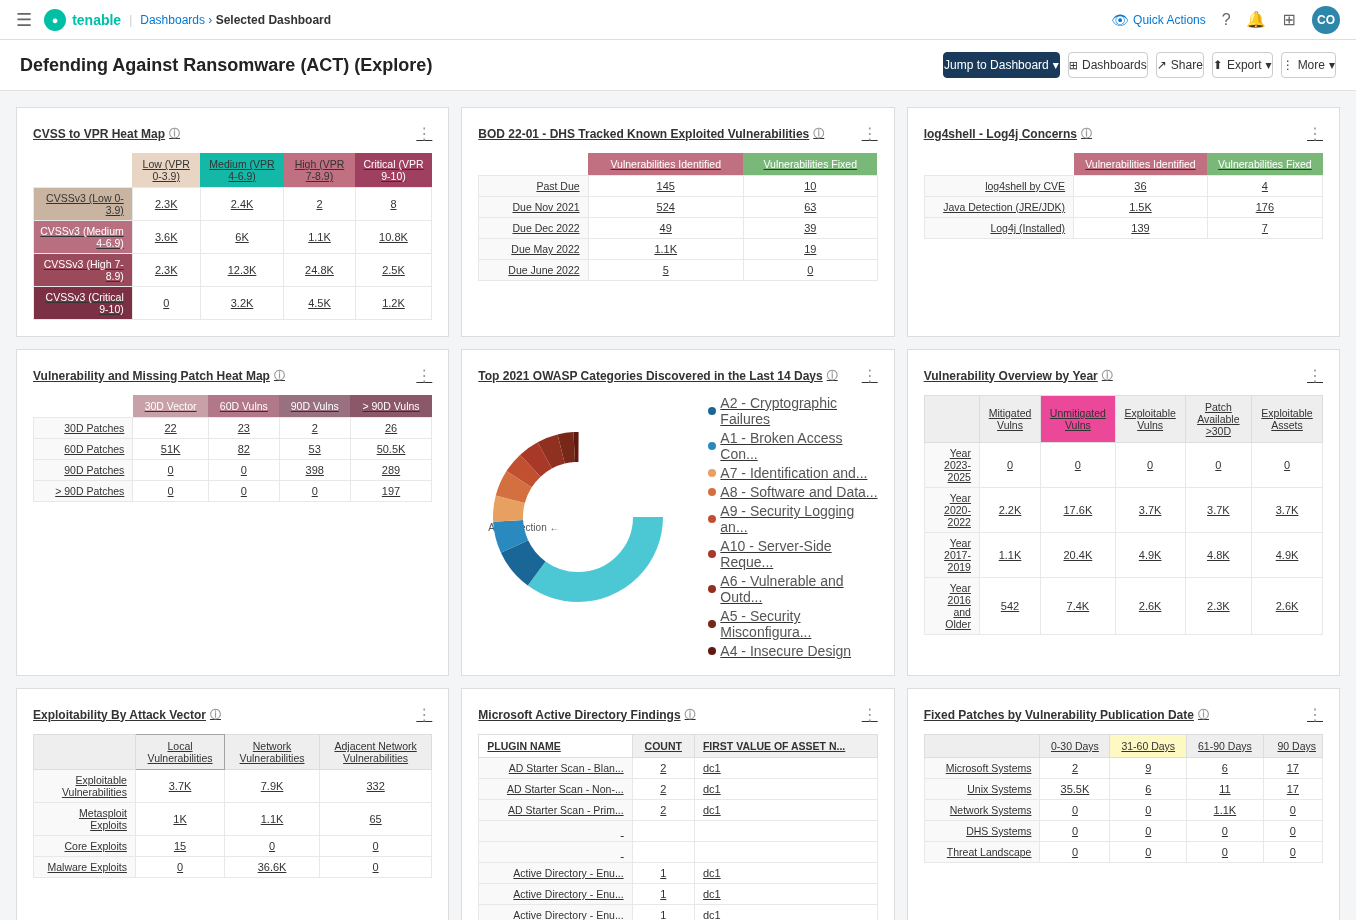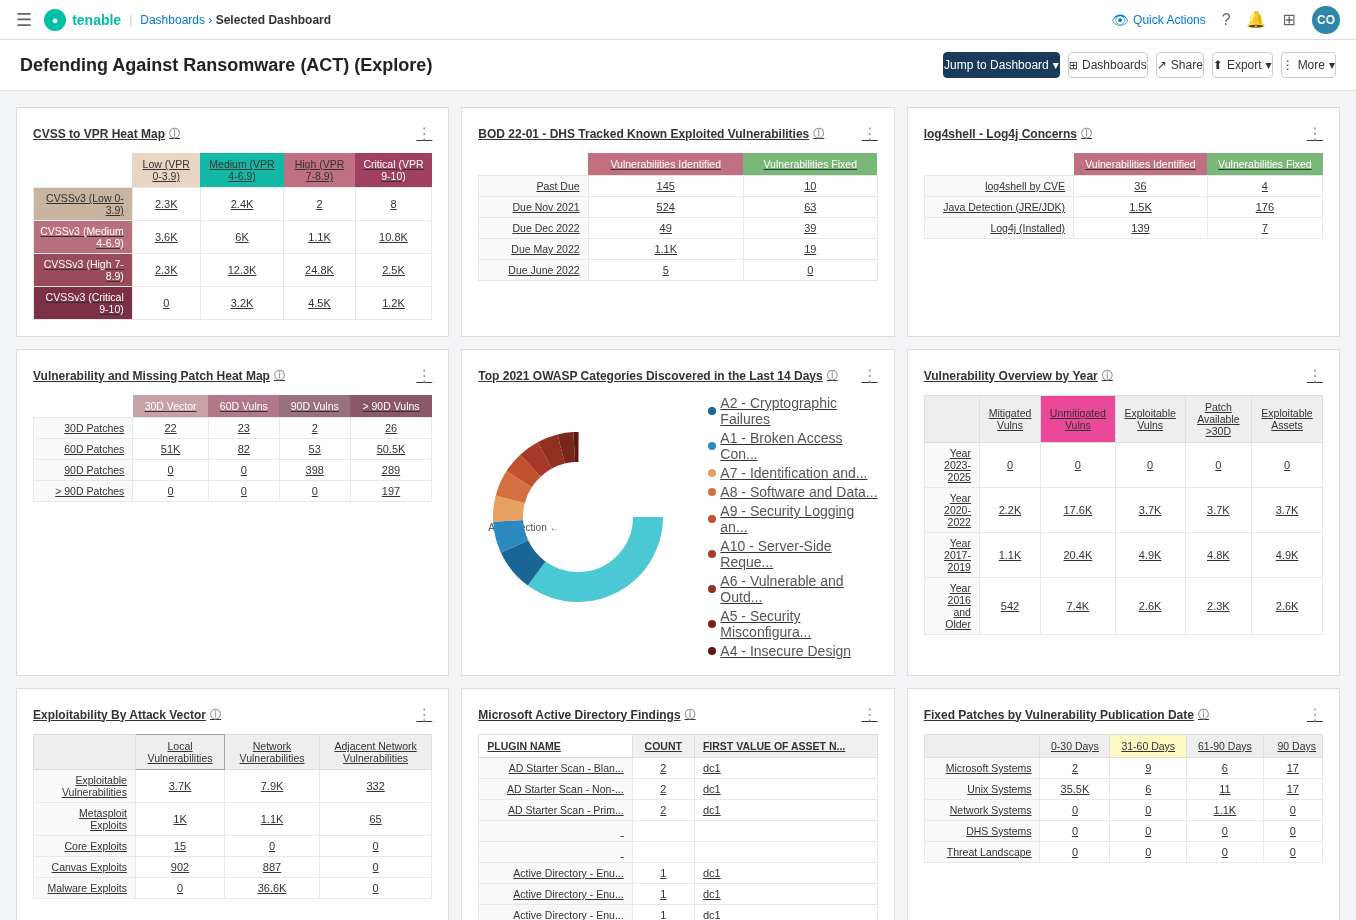--- a/index.html
+++ b/index.html
@@ -489,26 +489,20 @@
             <td>1.1K</td>
             <td>65</td>
           </tr>
         <tr>
             <td>Core Exploits</td>
             <td>15</td>
             <td>0</td>
             <td>0</td>
           </tr>
         <tr>
-            <td>Canvas Exploits</td>
-            <td>902</td>
-            <td>887</td>
-            <td>0</td>
-          </tr>
-        <tr>
             <td>Malware Exploits</td>
             <td>0</td>
             <td>36.6K</td>
             <td>0</td>
           </tr>
       </tbody>
     </table>
   </div>
 
   <div class="widget">

